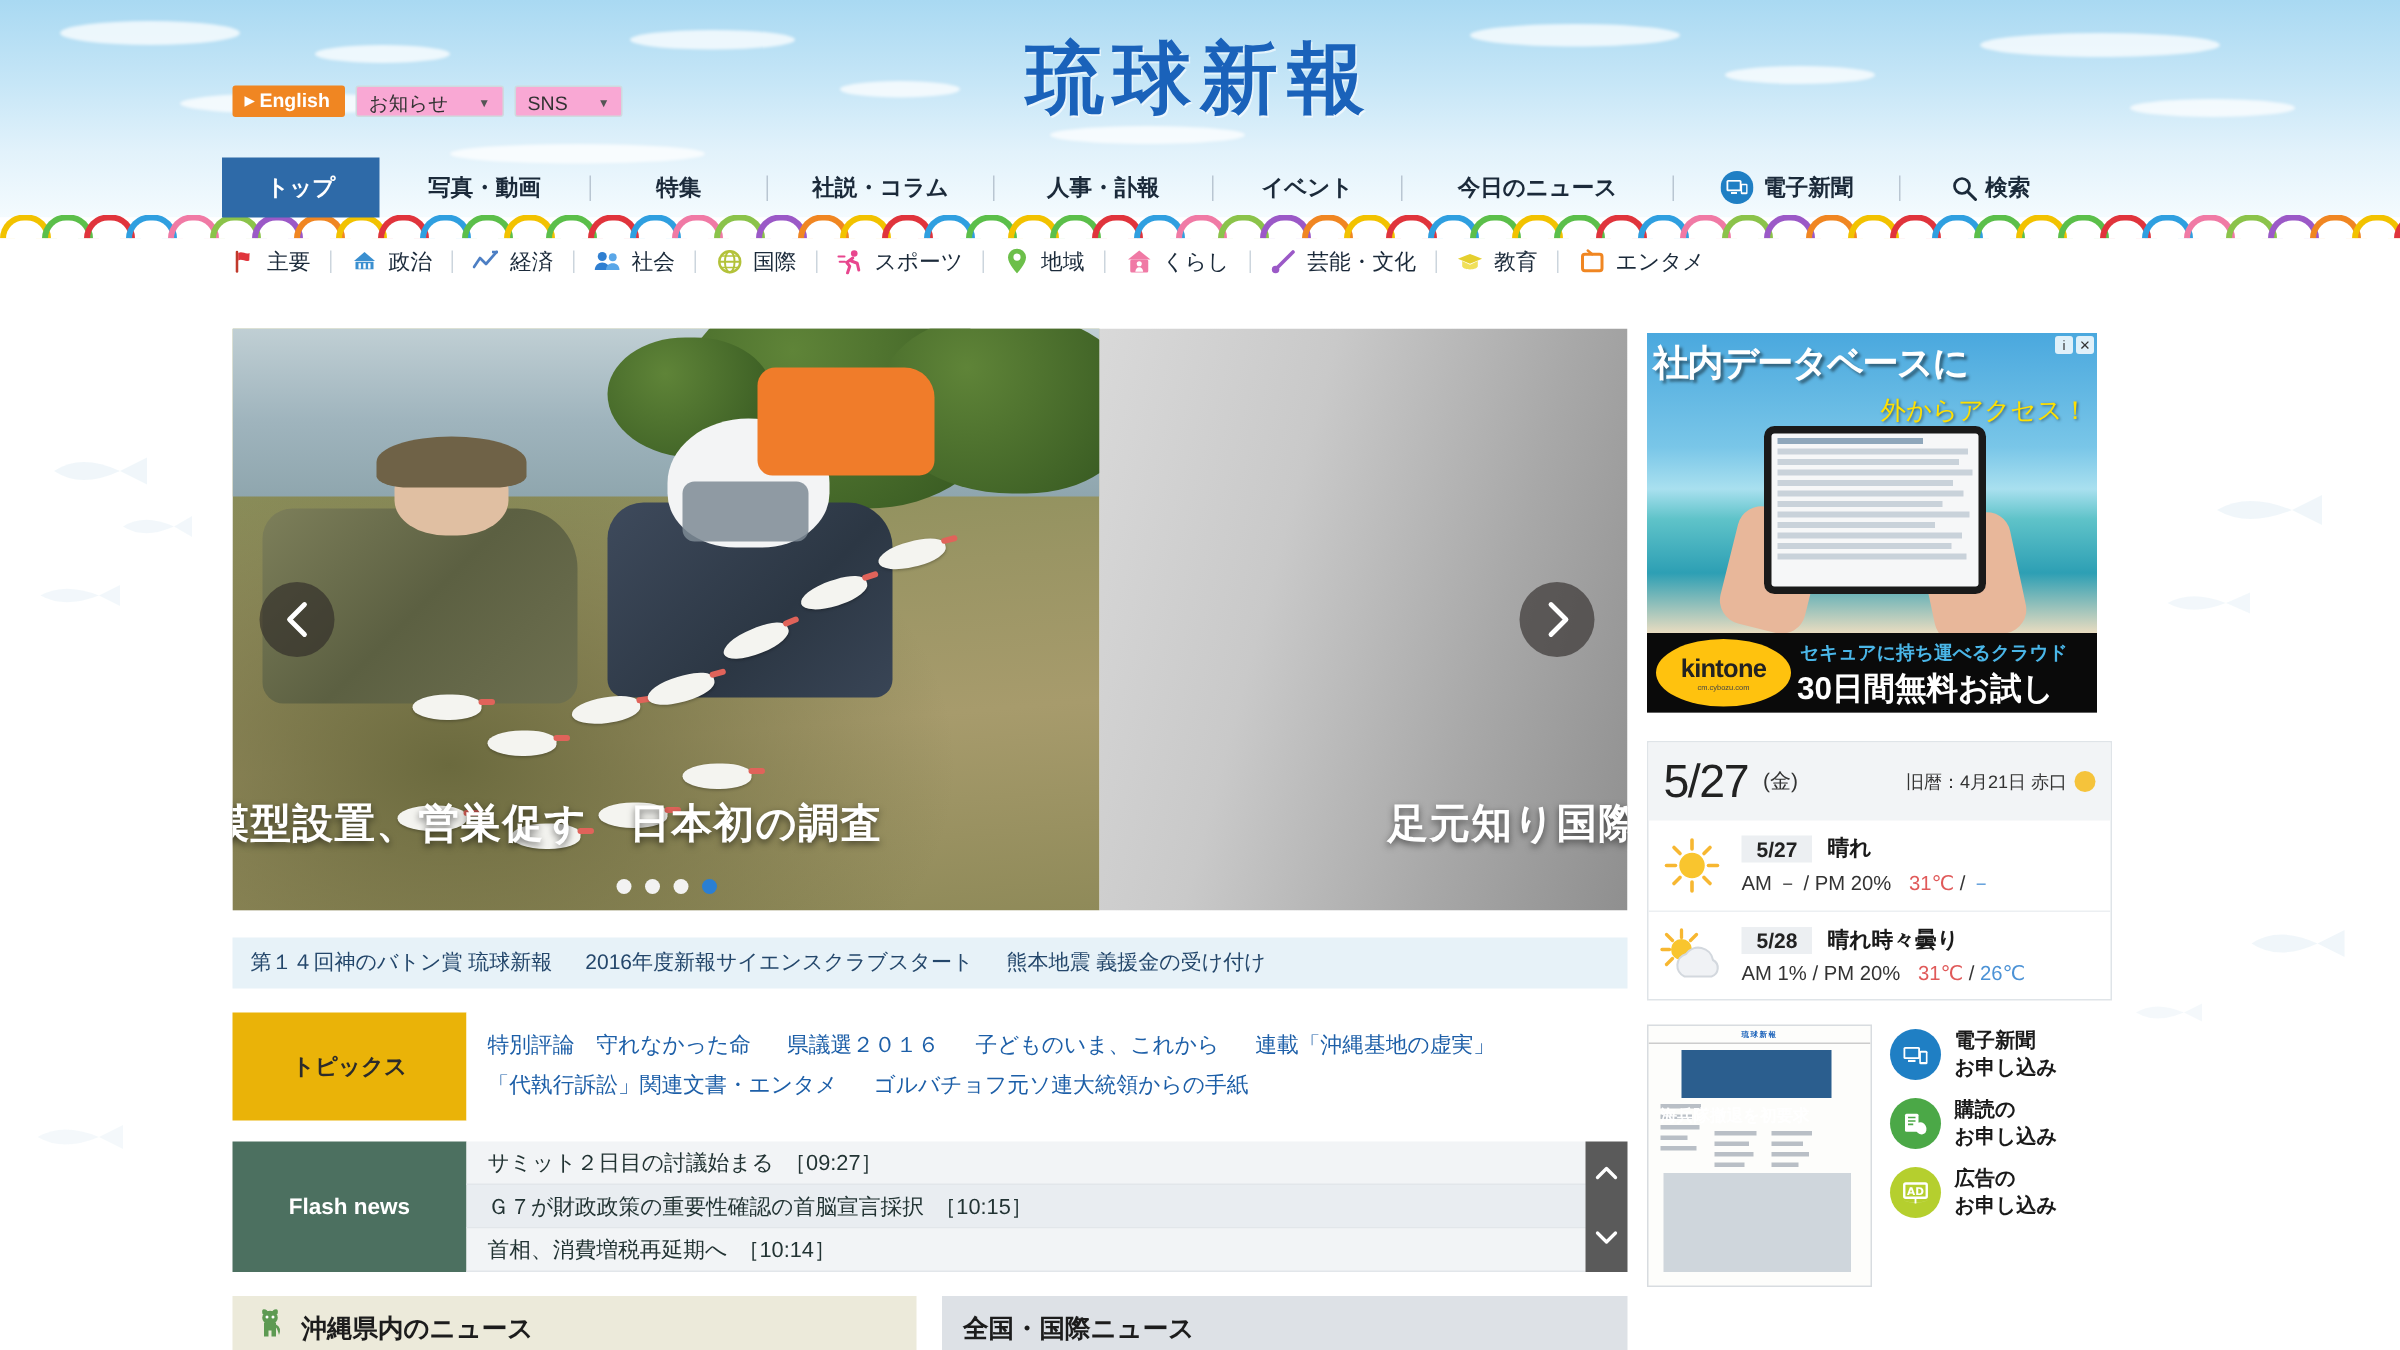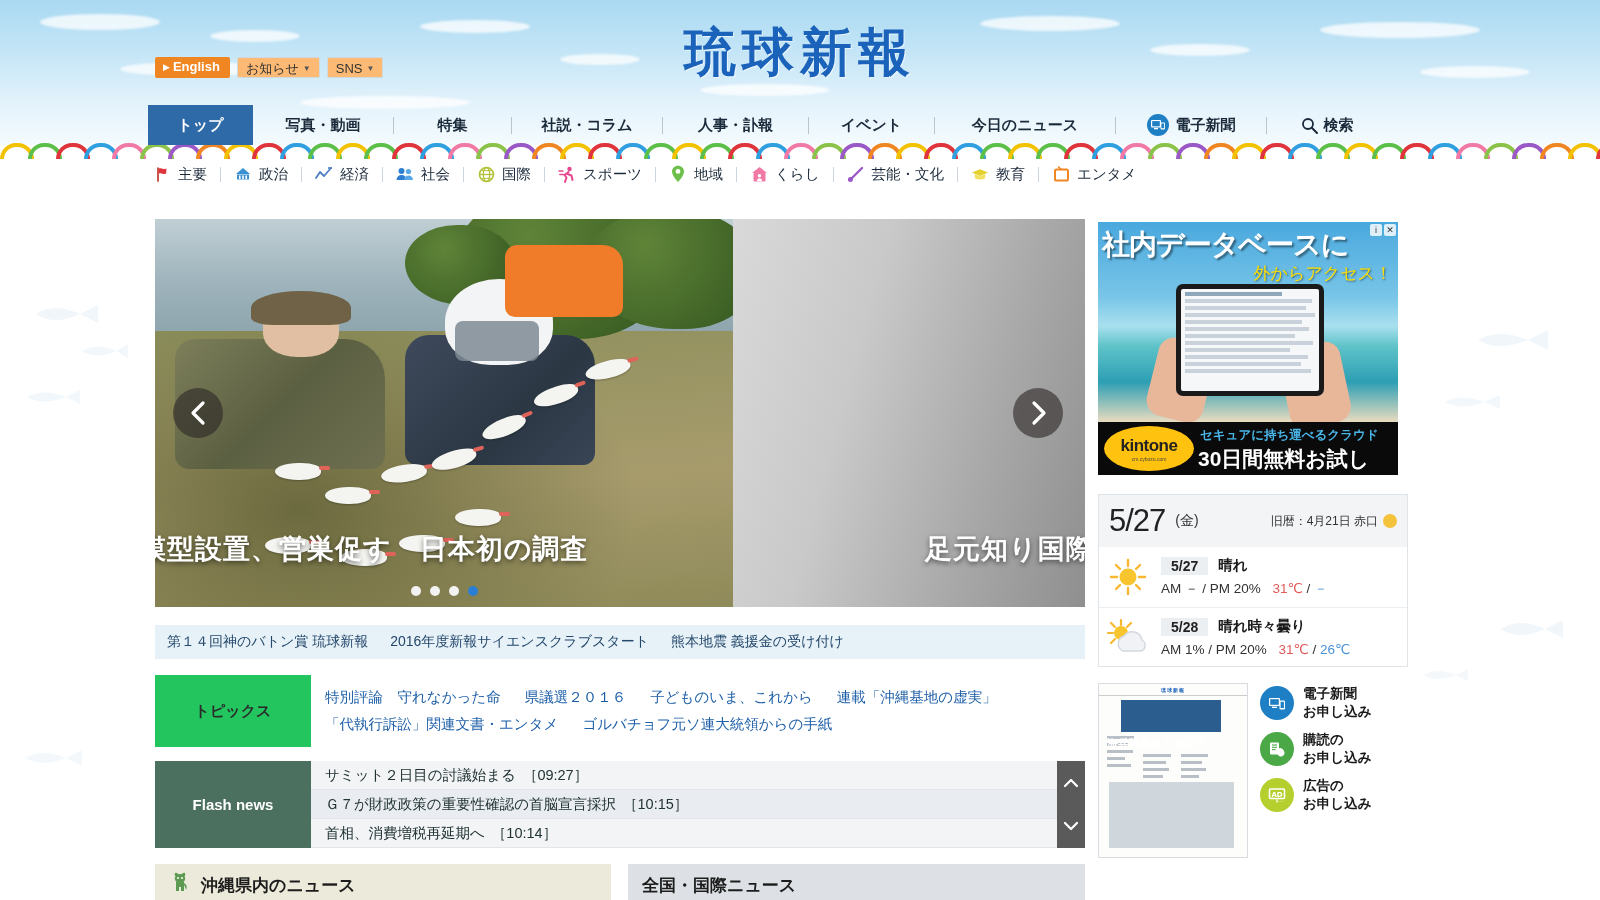--- a/index.html
+++ b/index.html
@@ -32,23 +32,23 @@
 
   
   .topbtns { position: absolute; left: 155px; top: 57px; display: flex; gap: 7px; z-index: 6; }
   .btn-eng {
     background: #f08622; color: #fff; font-size: 13px; font-weight: bold;
     padding: 3px 10px 4px 8px; border-radius: 2px; line-height: 14px;
     display: flex; align-items: center; gap: 3px; cursor: pointer;
   }
   .btn-eng .tri { font-size: 9px; }
   .btn-wh {
-    background: #fdba74; color: #333; font-size: 13px; border: 1px solid #cfd9de;
+    background: #f9a8d4; color: #333; font-size: 13px; border: 1px solid #cfd9de;
     padding: 3px 8px 0 8px; border-radius: 2px; line-height: 14px;
-    display: flex; align-items: center; gap: 4px; cursor: pointer;
+    display: flex; align-items: center; gap: 20px; cursor: pointer;
   }
   .btn-wh .caret { font-size: 8px; color: #555; }
 
   
   .logo {
     position: absolute; left: 0; top: 18px; width: 1600px; text-align: center;
     font-family: "DejaVu Serif", "Liberation Serif", serif;
     font-size: 52px; font-weight: bold; color: #1a62ba;
     letter-spacing: 6px; z-index: 5;
     text-shadow: 1px 1px 0 rgba(255,255,255,0.6);
@@ -159,21 +159,21 @@
   .notice {
     margin-top: 18px; width: 930px; height: 34px; background: #e7f2f8;
     display: flex; align-items: center; padding: 0 12px; gap: 22px;
     font-size: 14px; color: #24476b;
   }
   .notice a { cursor: pointer; white-space: nowrap; }
 
   
   .topics { margin-top: 16px; width: 930px; display: flex; }
   .topics .lab {
-    width: 156px; background: #22c55e; display: flex;
+    width: 156px; background: #eab308; display: flex;
     align-items: center; justify-content: center;
     font-size: 15px; font-weight: bold; color: #2b2b2b;
   }
   .topics .body {
     flex: 1; background: #fff; padding: 9px 0 9px 14px; line-height: 27px;
     font-size: 14.5px; color: #1d5fa8;
   }
   .topics .body span { margin-right: 20px; cursor: pointer; white-space: nowrap; }
 
   
@@ -205,21 +205,21 @@
   .sect-l { width: 456px; background: #eceada; }
   .sect-r { width: 457px; background: #dde1e6; }
 
   
   .ad { position: relative; width: 300px; height: 253px; background: #000; overflow: hidden; cursor: pointer; }
   .ad-pic {
     position: absolute; left: 0; top: 0; width: 300px; height: 200px;
     background: linear-gradient(180deg,#4aa8de 0%, #79c6e8 38%, #a9e0ef 52%, #5fc3c9 62%, #2d9fb4 80%, #e9dcc0 100%);
   }
   .ad-t1 {
-    position: absolute; left: 4px; top: 4px; font-size: 28px; font-weight: bold;
+    position: absolute; left: 4px; top: 4px; font-size: 24px; font-weight: bold;
     color: #fff; letter-spacing: -1px; text-shadow: 2px 2px 2px rgba(0,0,0,0.45);
     font-family: "DejaVu Sans", sans-serif; white-space: nowrap;
   }
   .ad-t2 {
     position: absolute; right: 6px; top: 40px; font-size: 17px; font-weight: normal;
     color: #ffe000; text-shadow: 1px 1px 2px rgba(0,0,0,0.5); white-space: nowrap;
   }
   .tablet {
     position: absolute; left: 78px; top: 62px; width: 148px; height: 112px;
     background: #1a1a1a; border-radius: 7px; padding: 5px;

